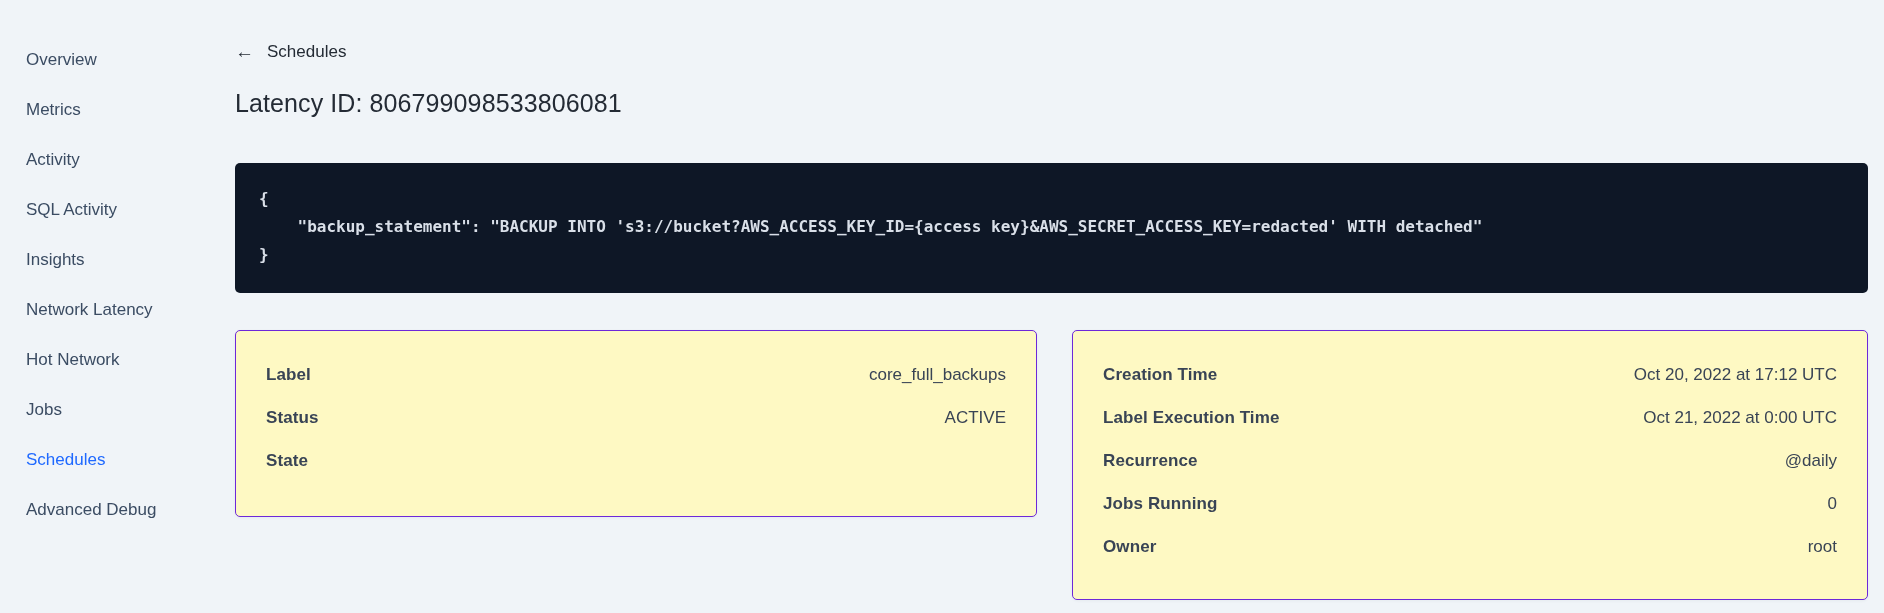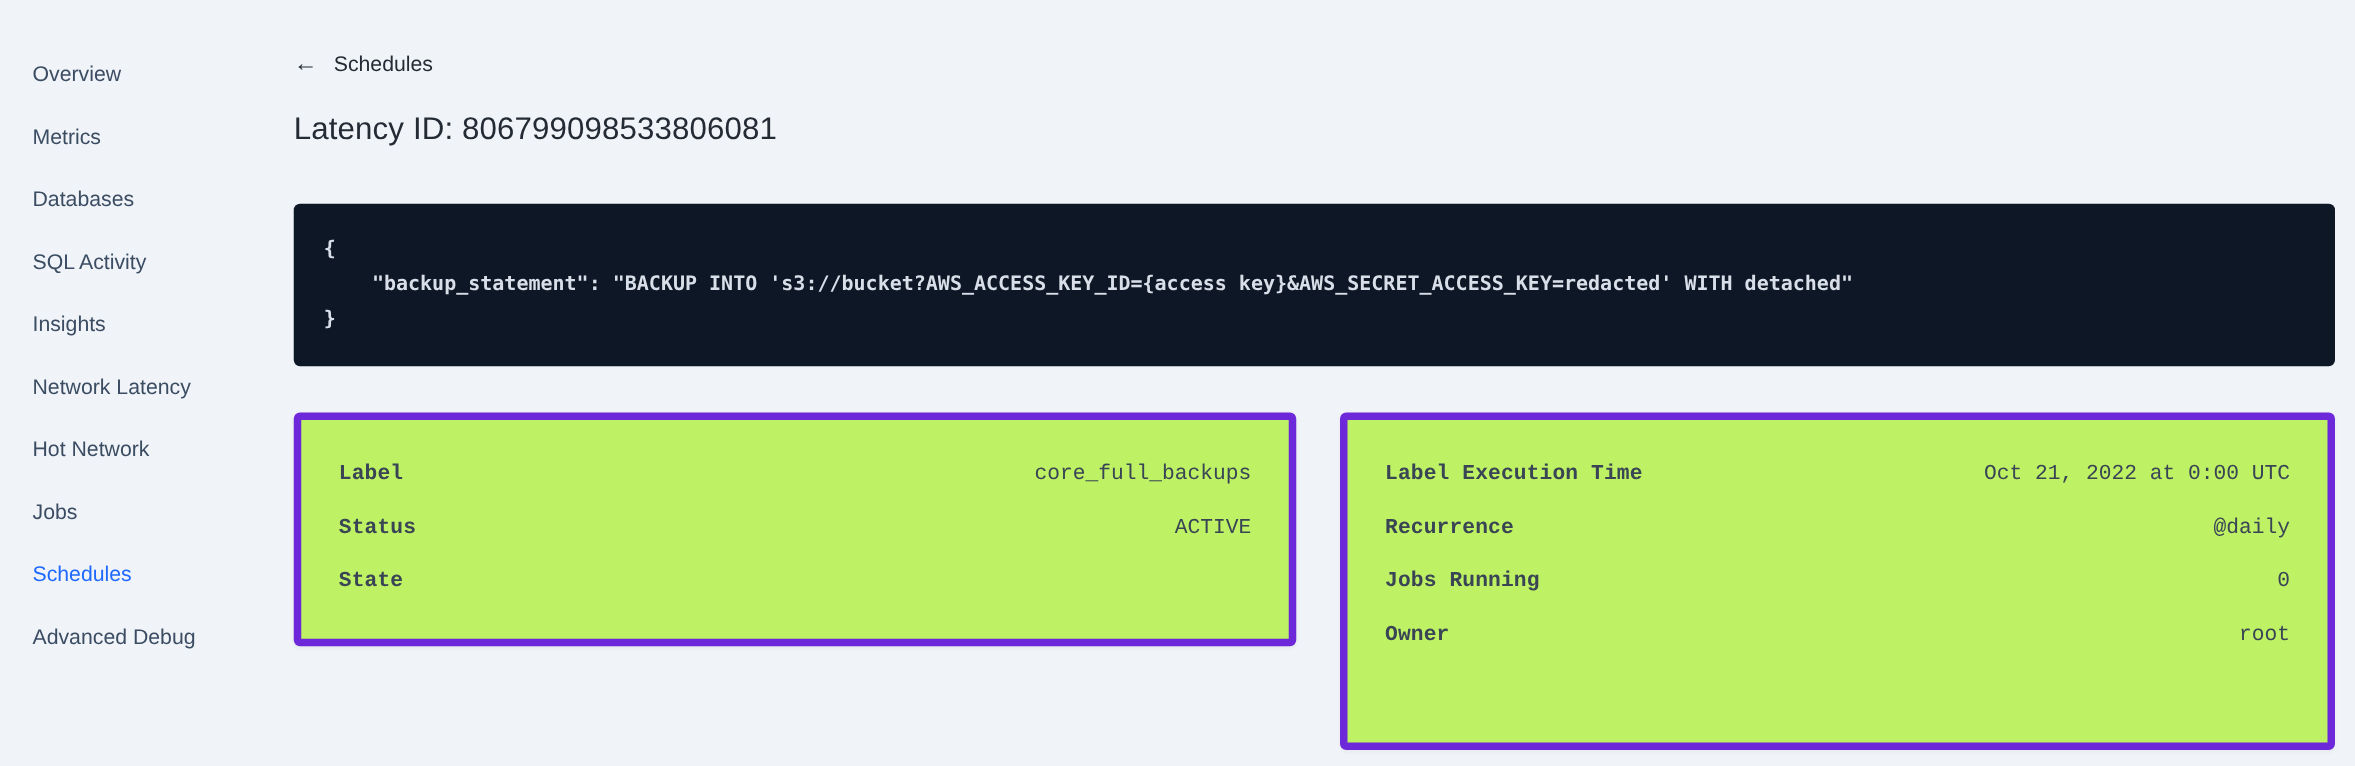--- a/index.html
+++ b/index.html
@@ -70,26 +70,25 @@
   }
 
   
   .cards {
     margin-top:37px;
     display:flex;
     gap:35px;
     align-items:flex-start;
   }
   .card {
-    background:#bef264;
-    border:6px solid #6d28d9;
+    background:#fef9c3;
+    border:1px solid #6d28d9;
     border-radius:5px;
     box-shadow:0 1px 3px rgba(60,80,110,0.06);
     padding:22px 30px;
-    font-family:Liberation Mono, monospace;
   }
   .card-left  { width:802px; height:187px; }
   .card-right { width:796px; height:270px; }
   .detail-row {
     display:flex; justify-content:space-between; align-items:center;
     height:43px;
   }
   .detail-label {
     font-size:17px; font-weight:700; color:#394455;
     letter-spacing:0.1px;
@@ -98,21 +97,21 @@
     font-size:17px; font-weight:400; color:#394455;
     text-align:right;
   }
 </style>
 </head>
 <body>
 
 <nav class="sidebar" id="sidebar">
     <div class="nav-item">Overview</div>
     <div class="nav-item">Metrics</div>
-    <div class="nav-item">Databases</div>
+    <div class="nav-item">Activity</div>
     <div class="nav-item">SQL Activity</div>
     <div class="nav-item">Insights</div>
     <div class="nav-item">Network Latency</div>
     <div class="nav-item">Hot Network</div>
     <div class="nav-item">Jobs</div>
     <div class="nav-item active">Schedules</div>
     <div class="nav-item">Advanced Debug</div>
   </nav>
 
 <main class="main">
@@ -140,20 +139,24 @@
           <span class="detail-label">Status</span>
           <span class="detail-value">ACTIVE</span>
         </div>
         <div class="detail-row">
           <span class="detail-label">State</span>
           <span class="detail-value"></span>
         </div>
       </section>
     <section class="card card-right" id="card-right">
         <div class="detail-row">
+          <span class="detail-label">Creation Time</span>
+          <span class="detail-value">Oct 20, 2022 at 17:12 UTC</span>
+        </div>
+        <div class="detail-row">
           <span class="detail-label">Label Execution Time</span>
           <span class="detail-value">Oct 21, 2022 at 0:00 UTC</span>
         </div>
         <div class="detail-row">
           <span class="detail-label">Recurrence</span>
           <span class="detail-value">@daily</span>
         </div>
         <div class="detail-row">
           <span class="detail-label">Jobs Running</span>
           <span class="detail-value">0</span>

